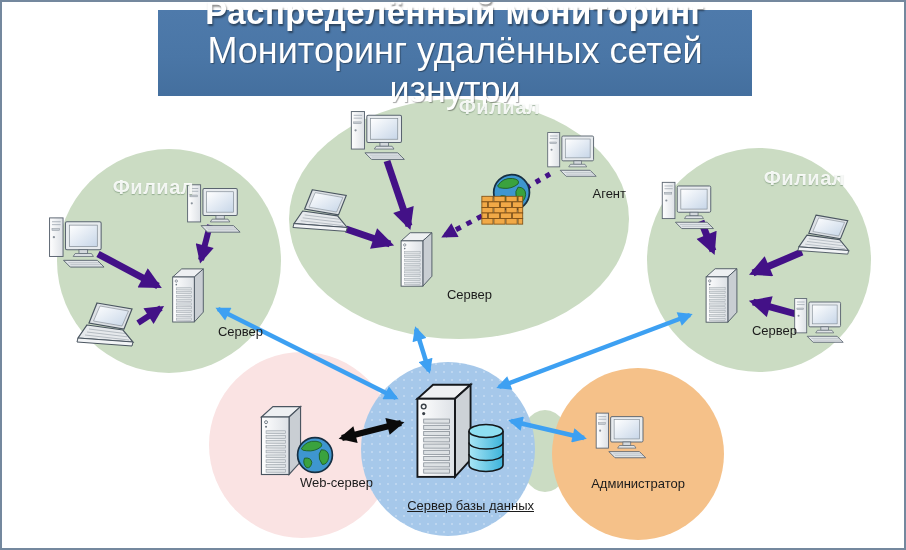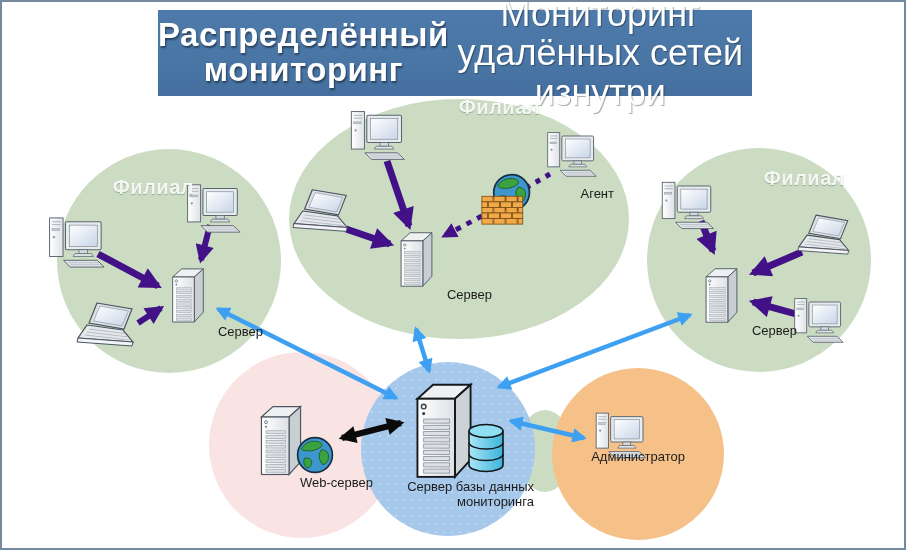--- a/index.html
+++ b/index.html
@@ -5,21 +5,21 @@
   html,body{margin:0;padding:0;background:#fff;}
   .stage{
     position:relative;width:906px;height:550px;box-sizing:border-box;
     background:#ffffff;border:2px solid #74889e;overflow:hidden;
     font-family:"Liberation Sans", sans-serif;
   }
   .layer{position:absolute;left:0;top:0;}
   .banner{
     position:absolute;left:156px;top:8px;width:594px;height:86px;
     background:linear-gradient(180deg,#4e7aab 0%,#4a76a6 55%,#446f9e 100%);
-    display:flex;flex-direction:row;align-items:center;justify-content:center;
+    display:flex;flex-direction:column;align-items:center;justify-content:center;
     color:#ffffff;text-align:center;
   }
   .banner-title{
     font-size:33px;font-weight:bold;line-height:1.05;
     text-shadow:1px 2px 2px rgba(0,0,0,0.45);letter-spacing:0.5px;
   }
   .banner-subtitle{
     font-size:36px;font-weight:normal;line-height:1.1;
     text-shadow:1px 1px 1px rgba(0,0,0,0.35);
   }
@@ -237,21 +237,20 @@
 
 <div class="lbl" style="left:111px;top:322px;width:150px;">
   <div>Сервер</div>
 </div>
 <div class="lbl" style="left:340px;top:285px;width:150px;">
   <div>Сервер</div>
 </div>
 <div class="lbl" style="left:645px;top:321px;width:150px;">
   <div>Сервер</div>
 </div>
-<div class="lbl" style="left:532px;top:184px;width:80px;">Агент</div>
+<div class="lbl" style="left:544px;top:184px;width:80px;">Агент</div>
 <div class="lbl" style="left:221px;top:456px;width:150px;margin-top:17px;">Web-сервер</div>
-<div class="lbl" style="left:372px;top:477px;width:160px;">
+<div class="lbl" style="left:372px;top:496px;width:160px;text-decoration:underline;">
   <div>Сервер базы данных</div>
-  <div>мониторинга</div>
-</div>
-<div class="lbl" style="left:553px;top:447px;width:130px;">Администратор</div>
+</div>
+<div class="lbl" style="left:553px;top:474px;width:130px;">Администратор</div>
 
 </div>
 
 </body></html>

